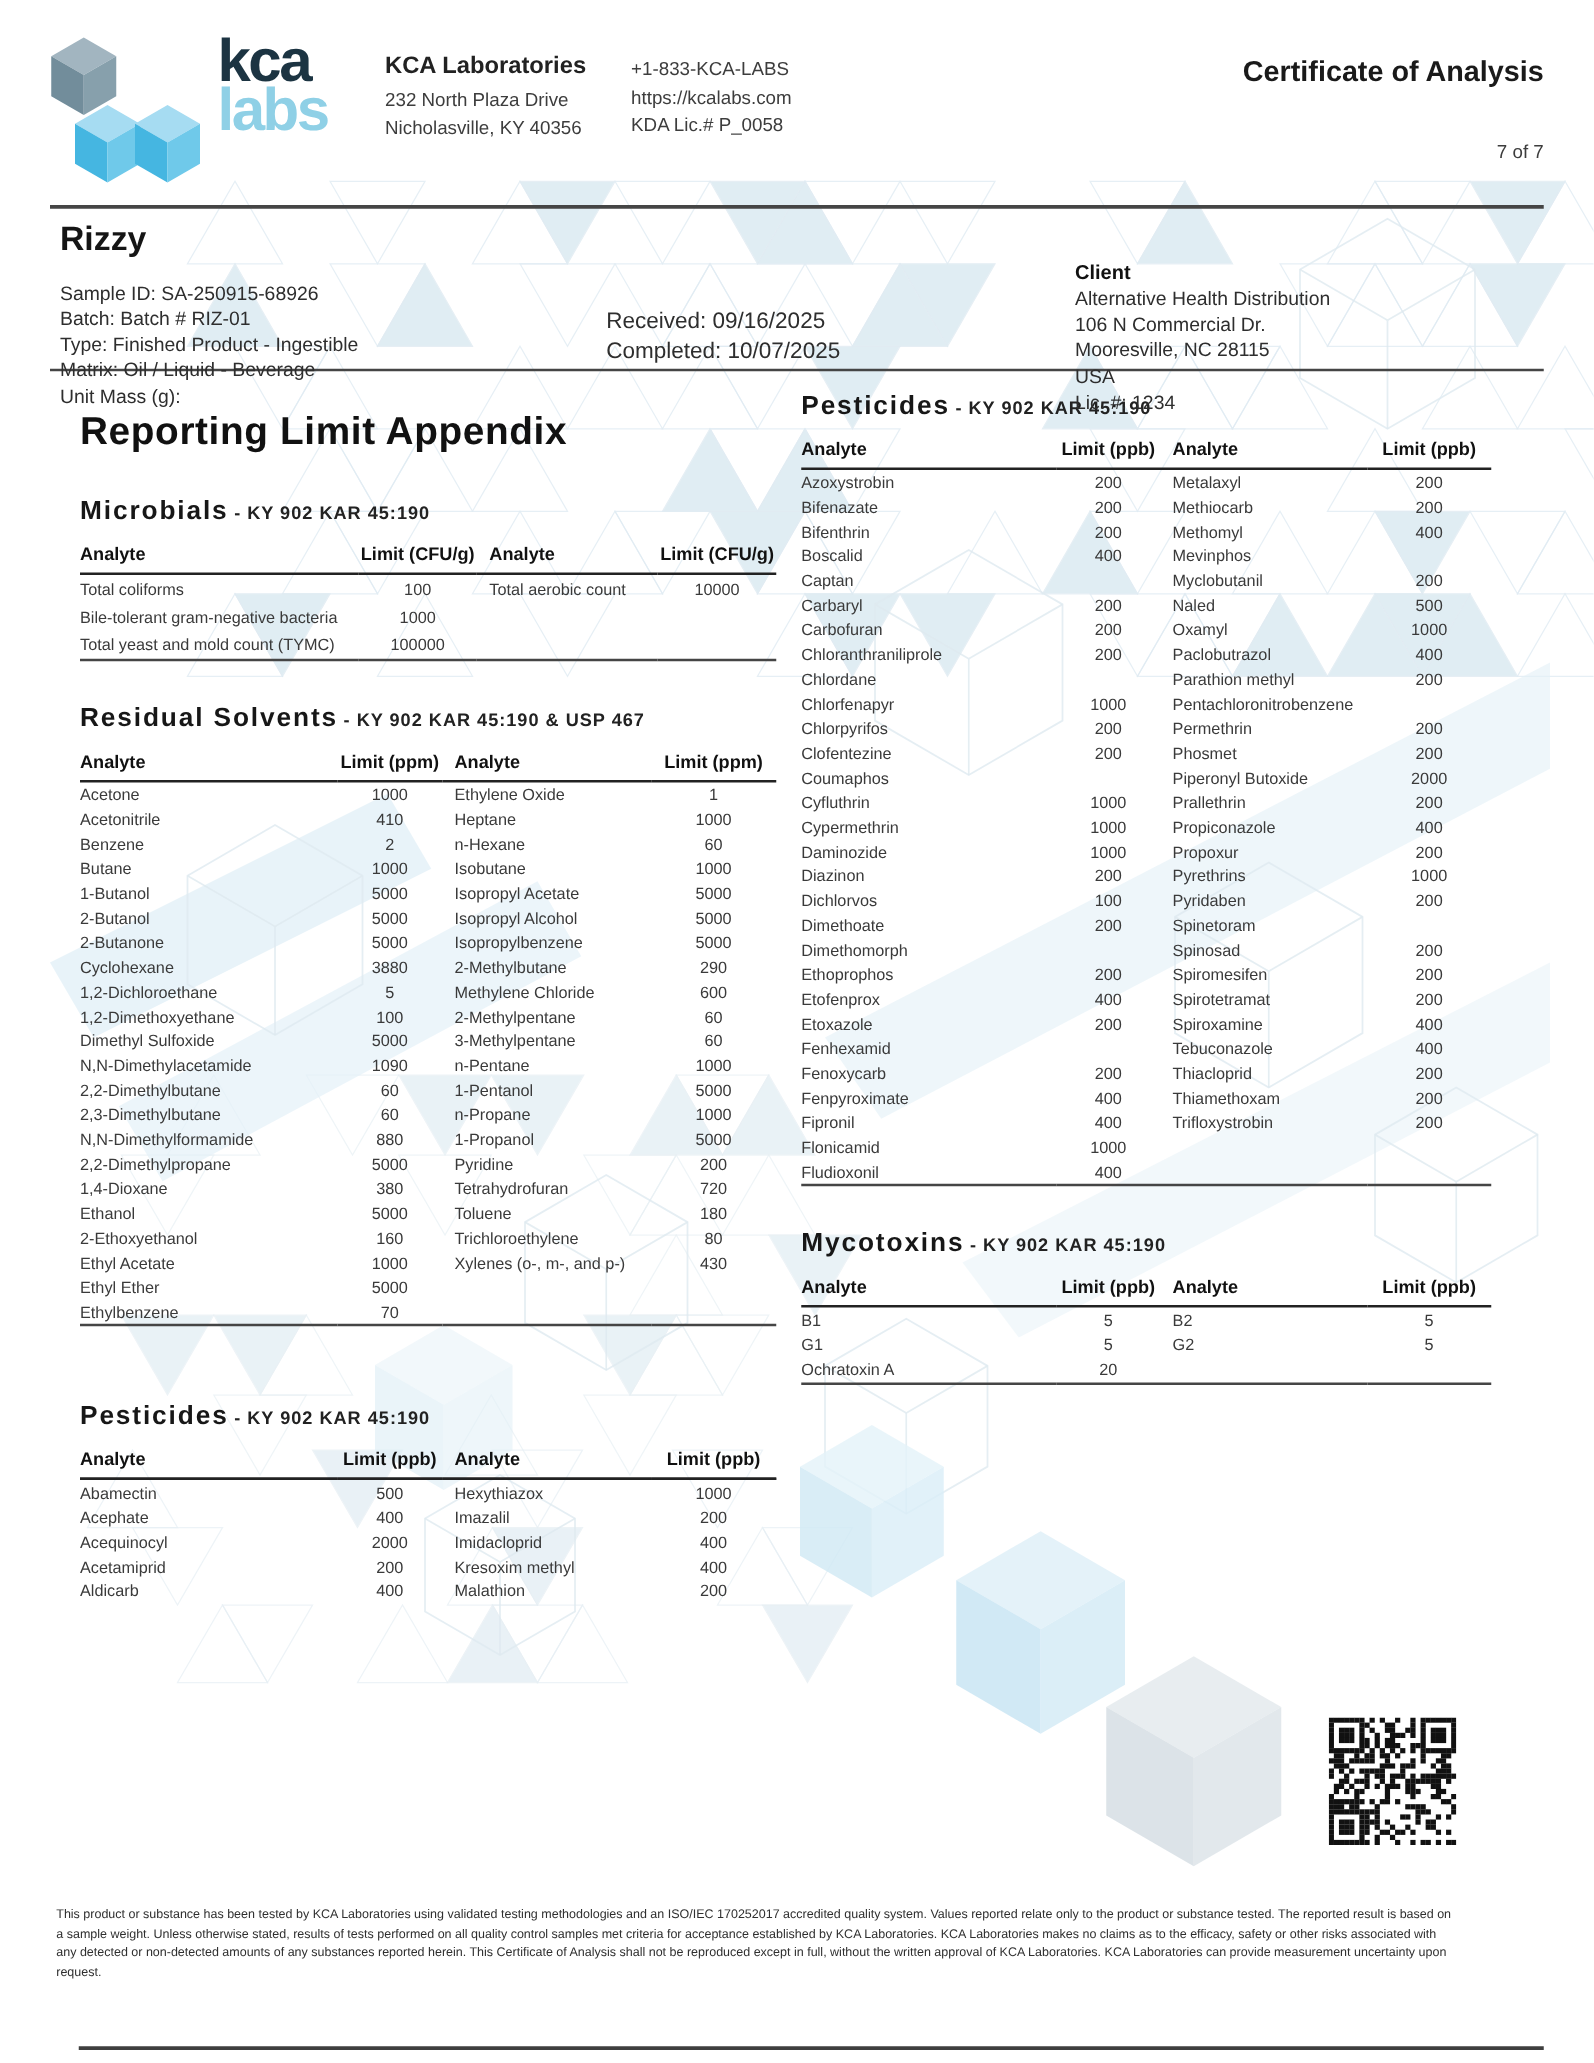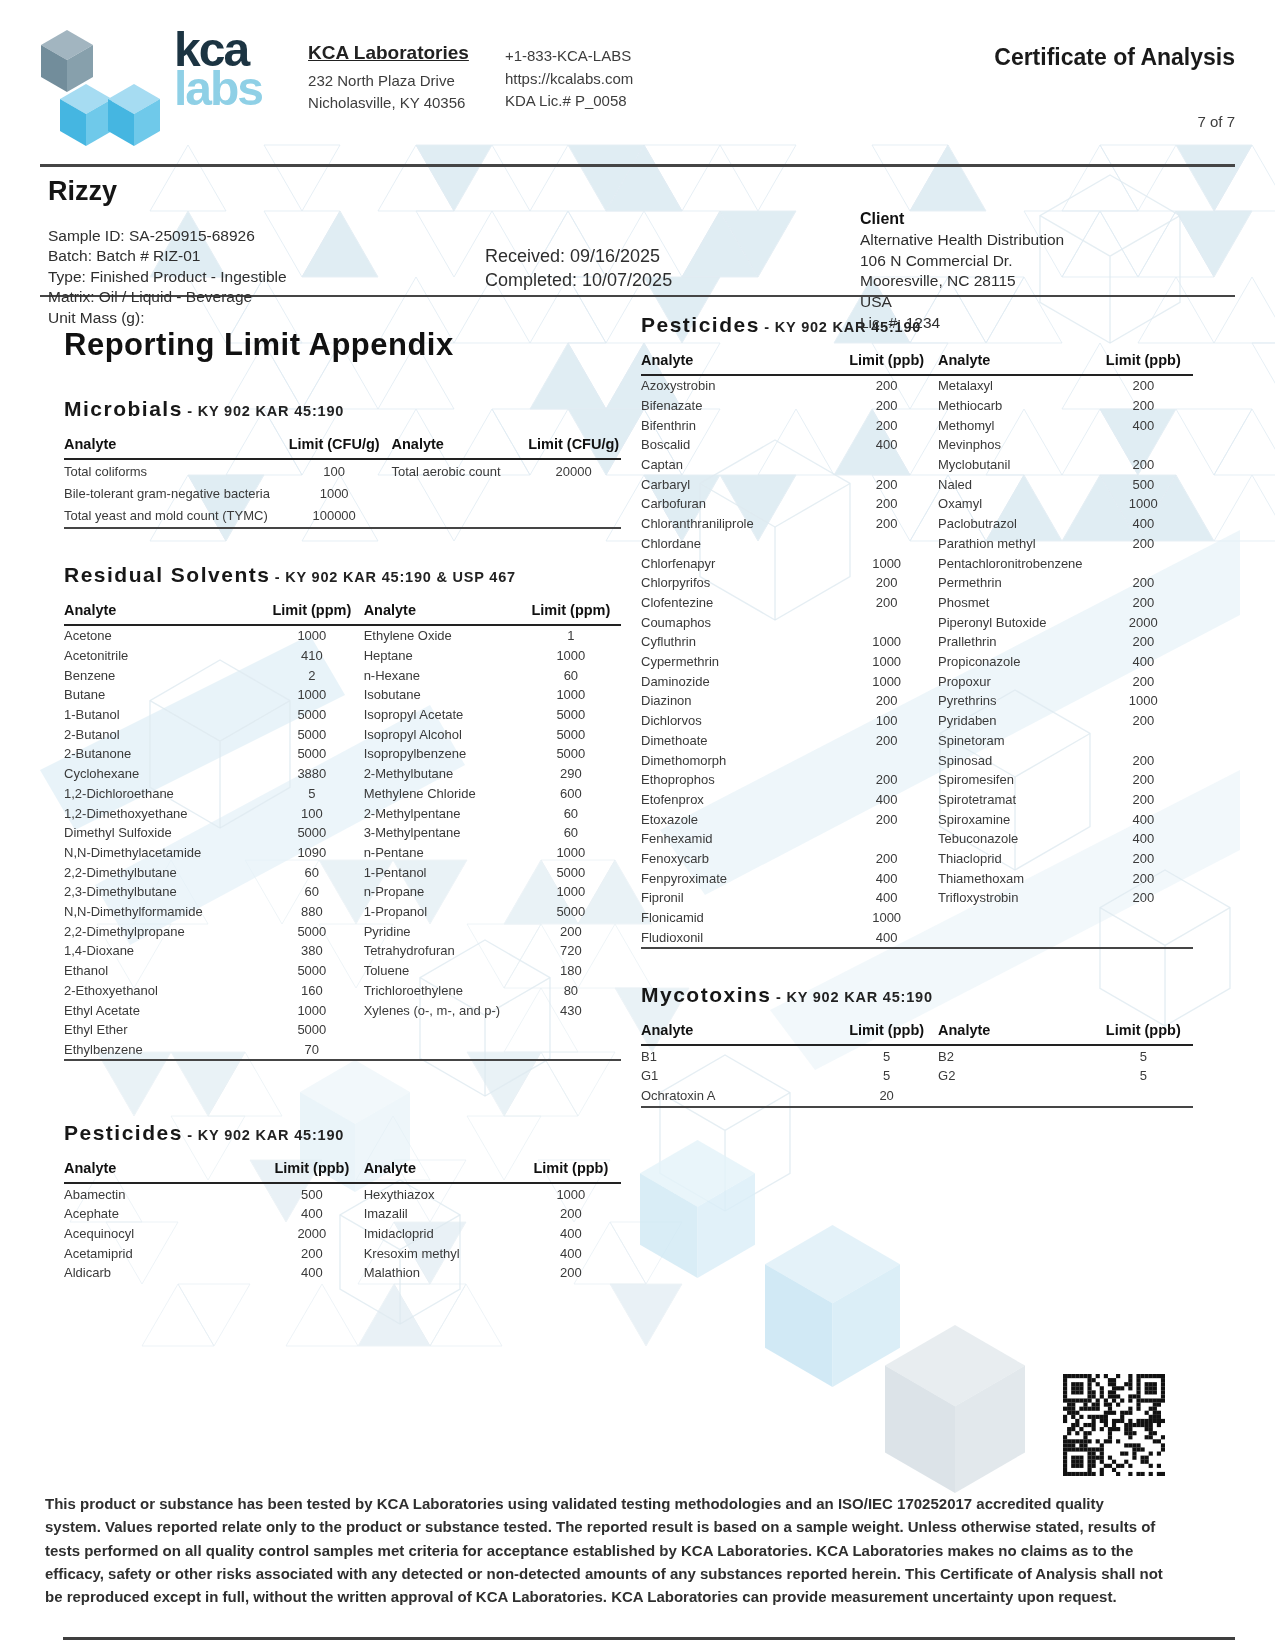--- a/index.html
+++ b/index.html
@@ -18,21 +18,21 @@
   .header{
     display:flex;align-items:flex-start;
     padding:28px 40px 14px 40px;
   }
   .logo{display:flex;align-items:flex-start;}
   .logo-text{margin-left:14px;line-height:0.82;margin-top:2px;
     font-weight:bold;font-size:48px;letter-spacing:-2px;}
   .logo-kca{color:#1c3442;}
   .logo-labs{color:#8fd0e6;}
   .lab-block{margin-left:46px;margin-top:14px;}
-  .lab-name{font-weight:bold;font-size:19px;color:#222;margin-bottom:6px;text-decoration:underline;}
+  .lab-name{font-weight:bold;font-size:19px;color:#222;margin-bottom:6px;}
   .lab-line{font-size:15px;color:#3d3d3d;line-height:1.45;}
   .contact-block{margin-left:36px;margin-top:17px;}
   .contact-line{font-size:15px;color:#3d3d3d;line-height:1.5;}
   .doc-block{margin-left:auto;text-align:right;margin-top:16px;}
   .doc-title{font-weight:bold;font-size:23px;color:#1a1a1a;}
   .doc-page{font-size:15px;color:#3d3d3d;margin-top:42px;}
   .rule{height:3px;background:#454545;margin:0 40px;}
   .rule.thin{height:2px;}
 
   
@@ -62,22 +62,22 @@
   table.rl-table td.limit{text-align:center;}
   .w-a1{width:37%;} .w-l1{width:15%;} .w-a2{width:30%;} .w-l2{width:18%;}
   table.tbl-microbials th.lim{white-space:normal;}
   table.tbl-microbials .w-a1{width:40%;} table.tbl-microbials .w-l1{width:17%;}
   table.tbl-microbials .w-a2{width:26%;} table.tbl-microbials .w-l2{width:17%;}
   table.tbl-microbials td{padding:3.5px 0;}
 
   
   .qr{position:absolute;left:1063px;top:1374px;width:102px;height:102px;}
   .disclaimer{
-    position:absolute;left:45px;top:1492px;width:1118px;
-    font-size:15px;color:#2f2f2f;line-height:1.55;font-weight:bold;
+    position:absolute;left:45px;top:1524px;width:1118px;
+    font-size:10px;color:#2f2f2f;line-height:1.55;
   }
   .bottom-rule{position:absolute;left:63px;top:1637px;width:1172px;height:3px;background:#3f3f3f;}
 </style>
 </head>
 <body>
 
 <div class="page">
   <svg id="wm" width="1275" height="1650">
       <polygon points="150,211 188,145 226,211" fill="none" stroke="#e0ebf2" stroke-width="1" opacity="0.8"></polygon>
       <polygon points="264,145 302,211 340,145" fill="none" stroke="#e0ebf2" stroke-width="1" opacity="0.8"></polygon>
@@ -341,21 +341,21 @@
                 <th class="lim w-l1">Limit (CFU/g)</th>
                 <th class="a2 w-a2">Analyte</th>
                 <th class="lim w-l2">Limit (CFU/g)</th>
               </tr>
             </thead>
             <tbody>
                 <tr>
                   <td class="analyte">Total coliforms</td>
                   <td class="limit">100</td>
                   <td class="analyte analyte2">Total aerobic count</td>
-                  <td class="limit">20000</td>
+                  <td class="limit">10000</td>
                 </tr>
                 <tr>
                   <td class="analyte">Bile-tolerant gram-negative bacteria</td>
                   <td class="limit">1000</td>
                   <td class="analyte analyte2"></td>
                   <td class="limit"></td>
                 </tr>
                 <tr>
                   <td class="analyte">Total yeast and mold count (TYMC)</td>
                   <td class="limit">100000</td>

